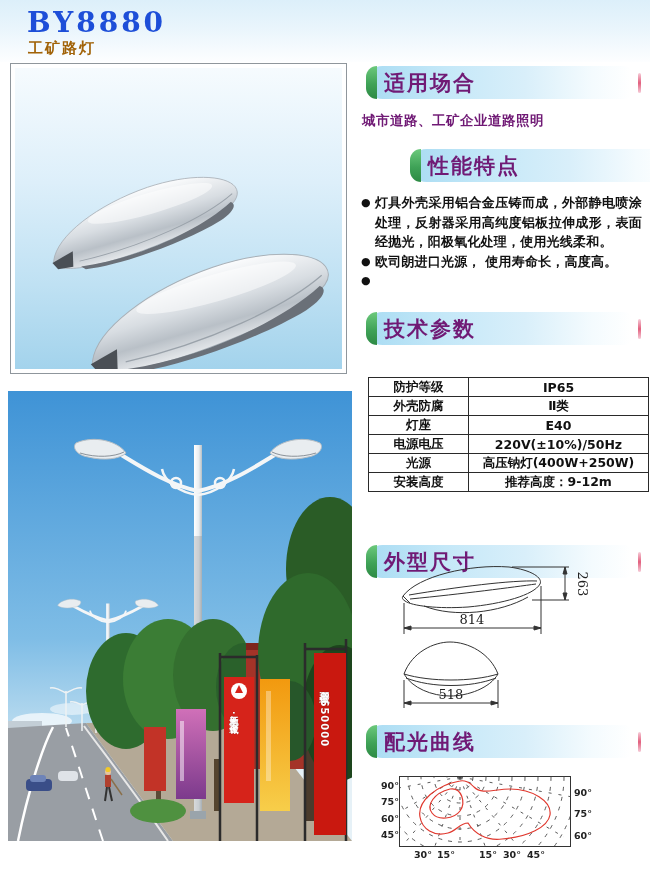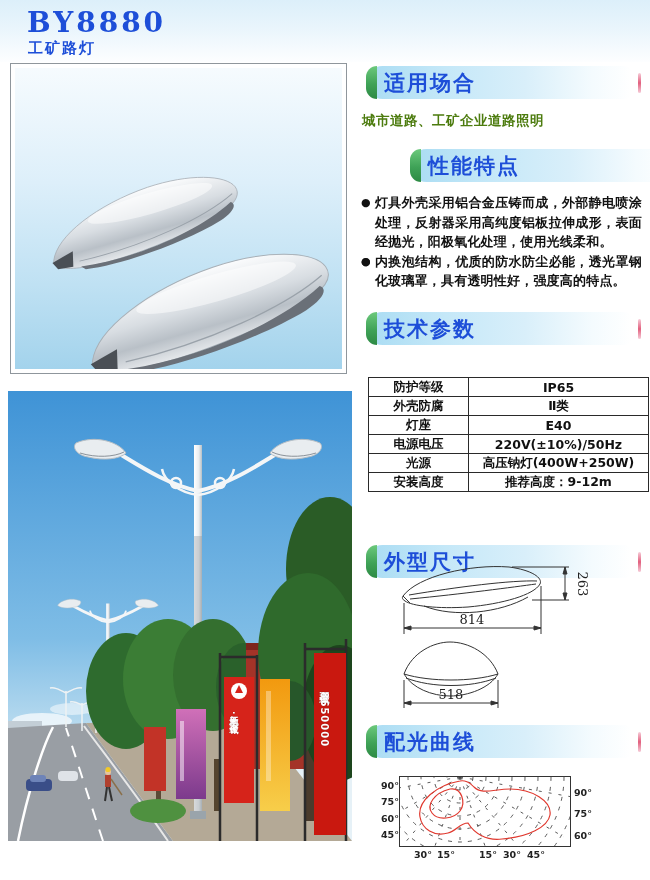--- a/index.html
+++ b/index.html
@@ -8,21 +8,21 @@
     background:#ffffff;
     font-family:"DejaVu Sans","Liberation Sans",sans-serif;
   }
   .abs{position:absolute;}
 
   
   .top-band{left:0;top:0;width:650px;height:62px;
     background:linear-gradient(180deg,#dceffa 0%,#e9f5fc 45%,#fdfeff 100%);}
   .model{left:27px;top:6px;margin:0;font-family:"DejaVu Serif","Liberation Serif",serif;
     font-size:28px;font-weight:700;letter-spacing:3px;color:#1d4ed8;}
-  .subtitle{left:28px;top:39px;font-size:15px;font-weight:700;color:#1d4ed8;letter-spacing:2px;}
+  .subtitle{left:28px;top:39px;font-size:15px;font-weight:700;color:#a16207;letter-spacing:2px;}
 
   
   .product-frame{left:10px;top:63px;width:337px;height:311px;background:#fff;
     border:1px solid #8f969c;box-sizing:border-box;padding:4px;}
   .product-inner{width:100%;height:100%;position:relative;
     background:linear-gradient(180deg,#f6fbfe 0%,#ddeffa 38%,#bfe1f3 72%,#a3d3ec 100%);}
   .product-inner svg{position:absolute;left:0;top:0;}
 
   .photo{left:8px;top:391px;width:344px;height:450px;overflow:hidden;}
   .photo svg{position:absolute;left:0;top:0;}
@@ -32,26 +32,26 @@
   .banner-text.right{left:309px;top:293px;font-size:10px;}
 
   
   .sec{left:366px;width:266px;height:33px;}
   .sec .band{position:absolute;inset:0;border-radius:17px 8px 8px 17px;
     background:linear-gradient(90deg,#a9dcf3 0%,#c5e8f8 30%,#d9effa 60%,#f4fbfe 85%,#ffffff 100%);}
   .sec .cap{position:absolute;left:0;top:0;width:11px;height:100%;
     border-radius:17px 0 0 17px;
     background:linear-gradient(180deg,#6cc97c 0%,#3fa257 55%,#2d8a44 100%);}
   .sec .label{position:absolute;left:18px;top:3px;font-size:21px;font-weight:700;
-    color:#1d4ed8;letter-spacing:2px;}
+    color:#701a75;letter-spacing:2px;}
   .sec .tick{position:absolute;right:-9px;top:7px;width:3px;height:20px;border-radius:2px;
     background:linear-gradient(180deg,#f6cdd9 0%,#e2607e 50%,#f6cdd9 100%);}
 
   .app-text{left:362px;top:112px;width:280px;font-size:13.5px;font-weight:700;
-    color:#4d7c0f;letter-spacing:0.5px;}
+    color:#701a75;letter-spacing:0.5px;}
 
   .bullets{left:361px;top:193px;width:281px;}
   .bullet{position:relative;padding-left:14px;font-size:13px;font-weight:700;color:#111;
     line-height:19.5px;text-align:justify;letter-spacing:0.2px;}
   .bullet .b-dot{position:absolute;left:0;top:0;font-size:11px;}
 
   table.specs{left:368px;top:377px;width:270px;border-collapse:collapse;
     table-layout:fixed;position:absolute;}
   table.specs td{border:1px solid #2a2a2a;height:18px;text-align:center;
     font-size:12.5px;font-weight:700;color:#111;padding:0 2px;white-space:nowrap;overflow:hidden;}
@@ -257,24 +257,24 @@
   <span class="band"></span>
   <span class="cap"></span>
   <span class="label">性能特点</span>
   <span class="tick"></span>
 </div>
 <div class="abs bullets">
   <div class="bullet">
     <span class="b-dot">●</span><span>灯具外壳采用铝合金压铸而成，外部静电喷涂处理，反射器采用高纯度铝板拉伸成形，表面经抛光，阳极氧化处理，使用光线柔和。</span>
   </div>
   <div class="bullet">
-    <span class="b-dot">●</span>
+    <span class="b-dot">●</span><span>欧司朗进口光源， 使用寿命长，高度高。</span>
   </div>
   <div class="bullet">
-    <span class="b-dot">●</span><span>内换泡结构，优质的防水防尘必能，透光罩钢化玻璃罩，具有透明性好，强度高的特点。</span>
+    <span class="b-dot">●</span>
   </div>
 </div>
 
 <div class="abs sec" style="top:312px;">
   <span class="band"></span>
   <span class="cap"></span>
   <span class="label">技术参数</span>
   <span class="tick"></span>
 </div>
 <table class="specs">

